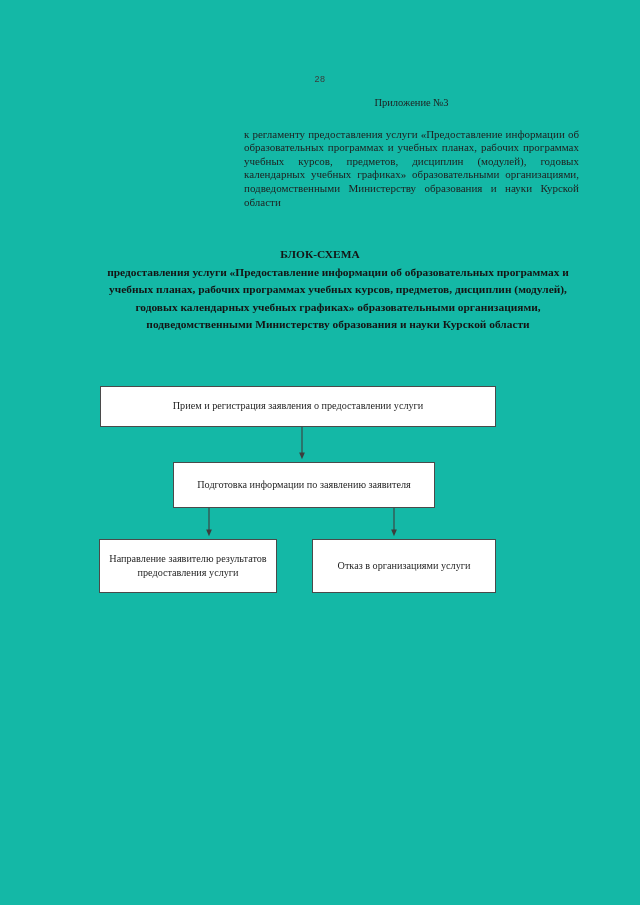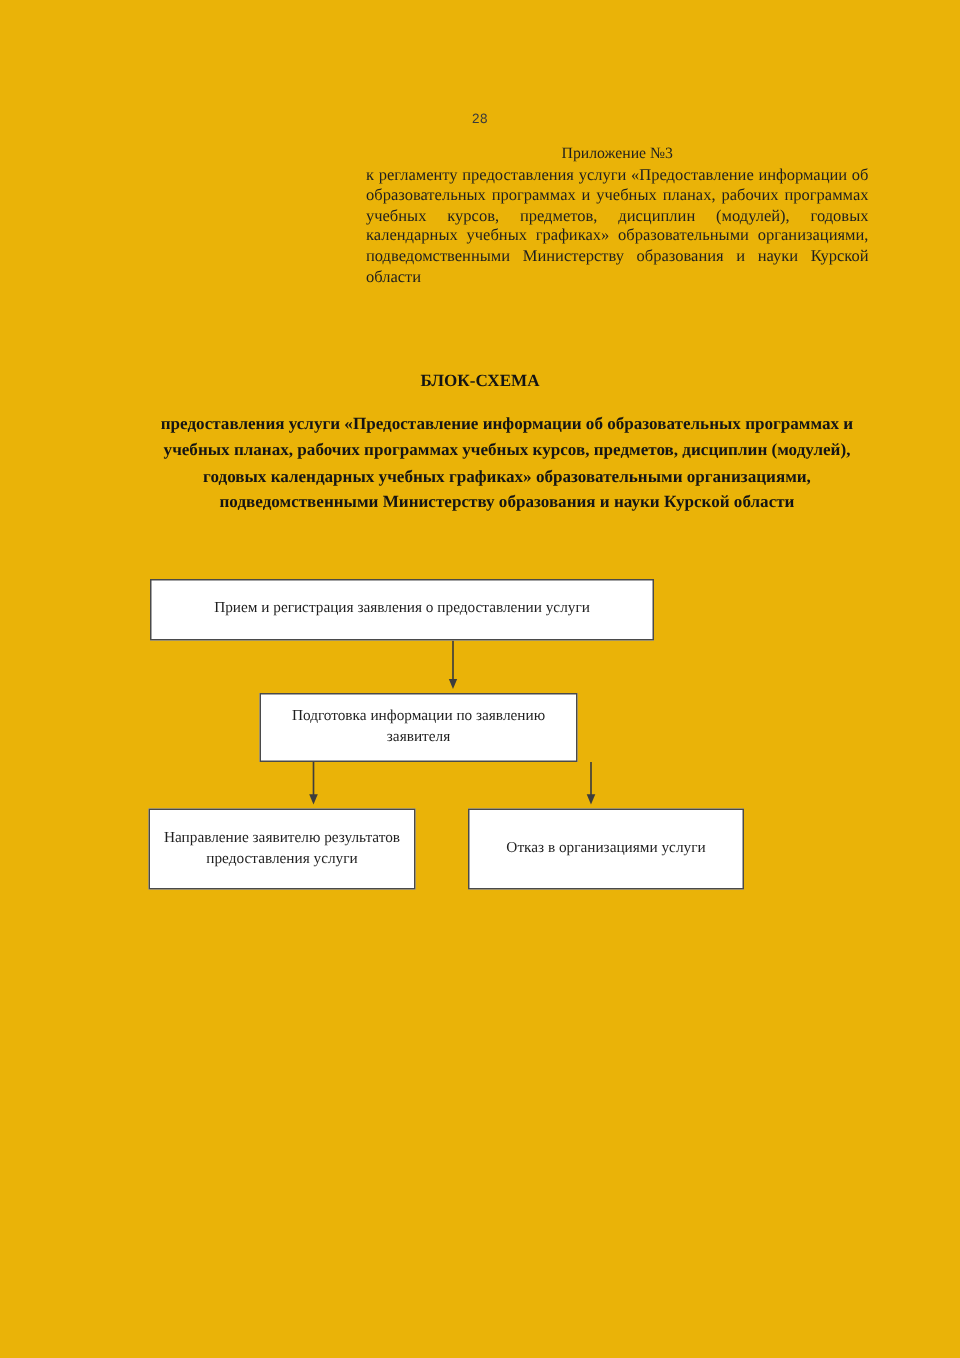--- a/index.html
+++ b/index.html
@@ -13,21 +13,21 @@
     font-family: "Liberation Serif", "DejaVu Serif", serif;
     color: #1a1a1a;
     position: relative;
     overflow: hidden;
     -webkit-font-smoothing: antialiased;
   }
 
   .page {
     position: absolute;
     inset: 0;
-    background: #eab308;
+    background: #14b8a6;
   }
 
   
   .page-number {
     position: absolute;
     top: 74px;
     left: 0;
     width: 640px;
     text-align: center;
     font-size: 9px;
@@ -41,21 +41,21 @@
     position: absolute;
     top: 96px;
     left: 244px;
     width: 335px;
   }
   .appendix-title {
     text-align: center;
     font-size: 10.5px;
     line-height: 13.6px;
     color: #1f1f1f;
-    margin-bottom: 1px;
+    margin-bottom: 18px;
   }
   .appendix-body {
     text-align: justify;
     text-align-last: left;
     font-size: 11px;
     line-height: 13.6px;
     color: #1f1f1f;
     hyphens: none;
   }
 
@@ -66,21 +66,21 @@
     left: 60px;
     width: 520px;
     text-align: center;
     font-weight: bold;
     font-size: 11.4px;
     line-height: 17.2px;
     color: #141414;
   }
   .doc-title .title-main {
     display: block;
-    margin-bottom: 12px;
+    margin-bottom: 1px;
   }
   .doc-title .title-sub {
     display: block;
     margin-left: 36px;
   }
 
   
   .flowchart {
     position: absolute;
     top: 0;
@@ -101,27 +101,27 @@
     font-size: 10.2px;
     line-height: 14.5px;
     color: #1f1f1f;
     padding: 3px 6px;
     pointer-events: auto;
   }
 
   #node-intake {
     left: 100px;
     top: 386px;
-    width: 336px;
+    width: 396px;
     height: 41px;
   }
   #node-prepare {
     left: 173px;
     top: 462px;
-    width: 212px;
+    width: 262px;
     height: 46px;
   }
   #node-send-result {
     left: 99px;
     top: 539px;
     width: 178px;
     height: 54px;
     align-items: center;
   }
   #node-refusal {

